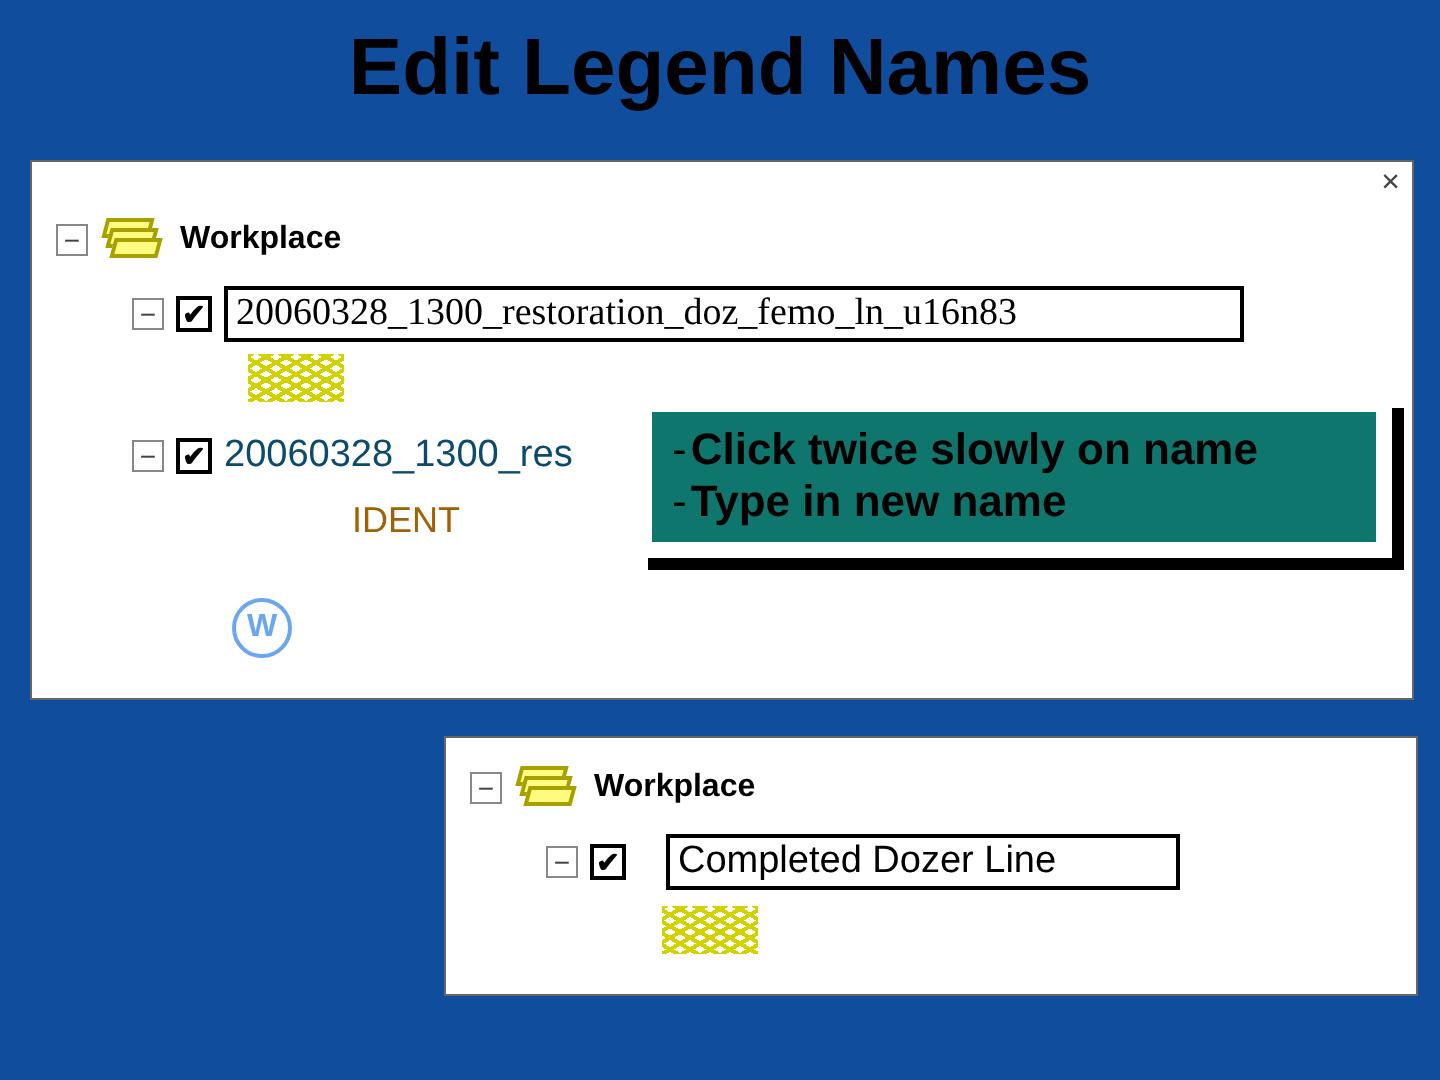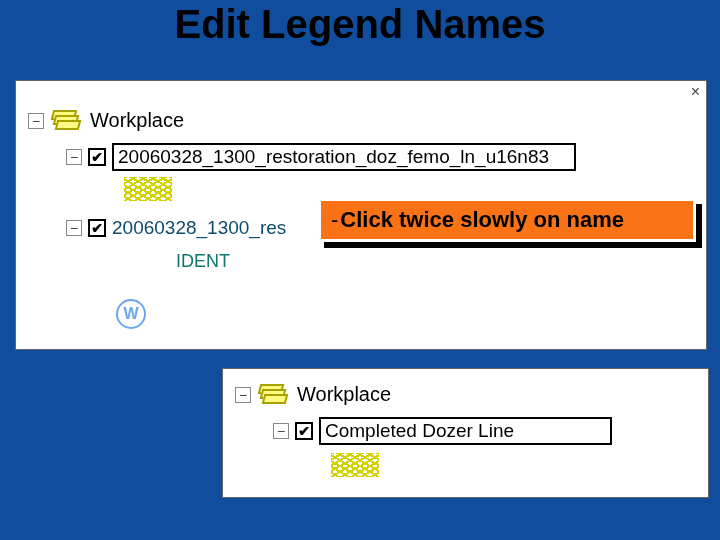--- a/index.html
+++ b/index.html
@@ -6,21 +6,21 @@
   body {
     width: 720px;
     height: 540px;
     background: #104d9c;
     font-family: Arial, Helvetica, sans-serif;
     position: relative;
     overflow: hidden;
   }
   .title {
     position: absolute;
-    top: 2px;
+    top: 12px;
     left: 0;
     right: 0;
     text-align: center;
     font-size: 40px;
     font-weight: bold;
     color: #000;
   }
   .panel {
     position: absolute;
     background: #fff;
@@ -91,22 +91,22 @@
     width: 24px;
     height: 10px;
     border: 2px solid #a7a000;
     background: #fffb80;
     transform: skewX(-15deg);
   }
   .layers-icon .d1 { top: 0; left: 2px; }
   .layers-icon .d2 { top: 5px; left: 4px; }
   .layers-icon .d3 { top: 10px; left: 6px; }
   .bold-label {
-    font-weight: normal;
-    font-size: 20px;
+    font-weight: bold;
+    font-size: 16px;
   }
   .layer-name-input {
     border: 2px solid #000;
     padding: 1px 4px;
     font-size: 19px;
     font-family: Arial, sans-serif;
     background: #fff;
   }
   .layer-name-plain {
     font-size: 19px;
@@ -120,41 +120,41 @@
   }
   .hatch-swatch::before {
     content: "";
     position: absolute;
     inset: 0;
     background: repeating-linear-gradient(30deg, transparent 0 3px, #d2d200 3px 5px),
                 repeating-linear-gradient(-30deg, transparent 0 3px, #d2d200 3px 5px);
   }
   .ident-text {
     font-size: 18px;
-    color: #0f766e;
+    color: #a16207;
   }
   .circle-w {
     width: 30px;
     height: 30px;
     border: 2px solid #6aa7f0;
     border-radius: 50%;
     display: flex;
     align-items: center;
     justify-content: center;
     color: #6aa7f0;
     font-size: 16px;
     font-weight: bold;
   }
   .callout {
     position: absolute;
     top: 198px;
     left: 318px;
     width: 378px;
-    background: #f97316;
-    border: 3px solid #ffffff;
+    background: #0f766e;
+    border: 8px solid #ffffff;
     padding: 6px 10px;
     box-shadow: 6px 6px 0 #000;
   }
   .callout-line {
     font-size: 22px;
     color: #000;
     line-height: 1.2;
   }
   .callout-line .dash { margin-right: 2px; }
   .callout-line .strong { font-weight: bold; }
@@ -176,21 +176,21 @@
           <div class="diamond d3"></div>
       </div>
       <span class="bold-label">Workplace</span>
     </div>
   </div>
 
   <div class="tree" style="top:62px; left:50px;">
     <div class="row">
       <div class="minus-box">−</div>
       <div class="check-box">✔</div>
-      <input class="layer-name-input" style="width: 464px;" value="20060328_1300_restoration_doz_femo_ln_u16n83">
+      <input class="layer-name-input" style="width: 510px; font-family: Liberation Serif, serif;" value="20060328_1300_restoration_doz_femo_ln_u16n83">
     </div>
   </div>
 
   <div class="tree" style="top:96px; left:108px;">
     <div class="hatch-swatch"></div>
   </div>
 
   <div class="tree" style="top:136px; left:50px;">
     <div class="row">
       <div class="minus-box">−</div>
@@ -206,20 +206,23 @@
   <div class="tree" style="top:218px; left:100px;">
     <div class="row">
       <div class="circle-w">W</div>
     </div>
   </div>
 </div>
 
 <div class="callout">
   <div class="callout-line">
     <span class="dash">-</span><span class="strong">Click twice slowly on name</span>
+  </div>
+  <div class="callout-line">
+    <span class="dash">-</span><span class="strong">Type in new name</span>
   </div>
 </div>
 
 <div class="panel panel2">
 
   <div class="tree" style="top:14px; left:12px;">
     <div class="row">
       <div class="minus-box">−</div>
       <div class="layers-icon">
         <div class="diamond d1"></div>
@@ -227,20 +230,20 @@
           <div class="diamond d3"></div>
       </div>
       <span class="bold-label">Workplace</span>
     </div>
   </div>
 
   <div class="tree" style="top:48px; left:50px;">
     <div class="row">
       <div class="minus-box">−</div>
       <div class="check-box">✔</div>
-      <input class="layer-name-input" style="width: 293px;" value="Completed Dozer Line">
+      <input class="layer-name-input" style="width: 257px; margin-left: 14px;" value="Completed Dozer Line">
     </div>
   </div>
 
   <div class="tree" style="top:84px; left:108px;">
     <div class="hatch-swatch"></div>
   </div>
 </div>
 
 </body></html>

